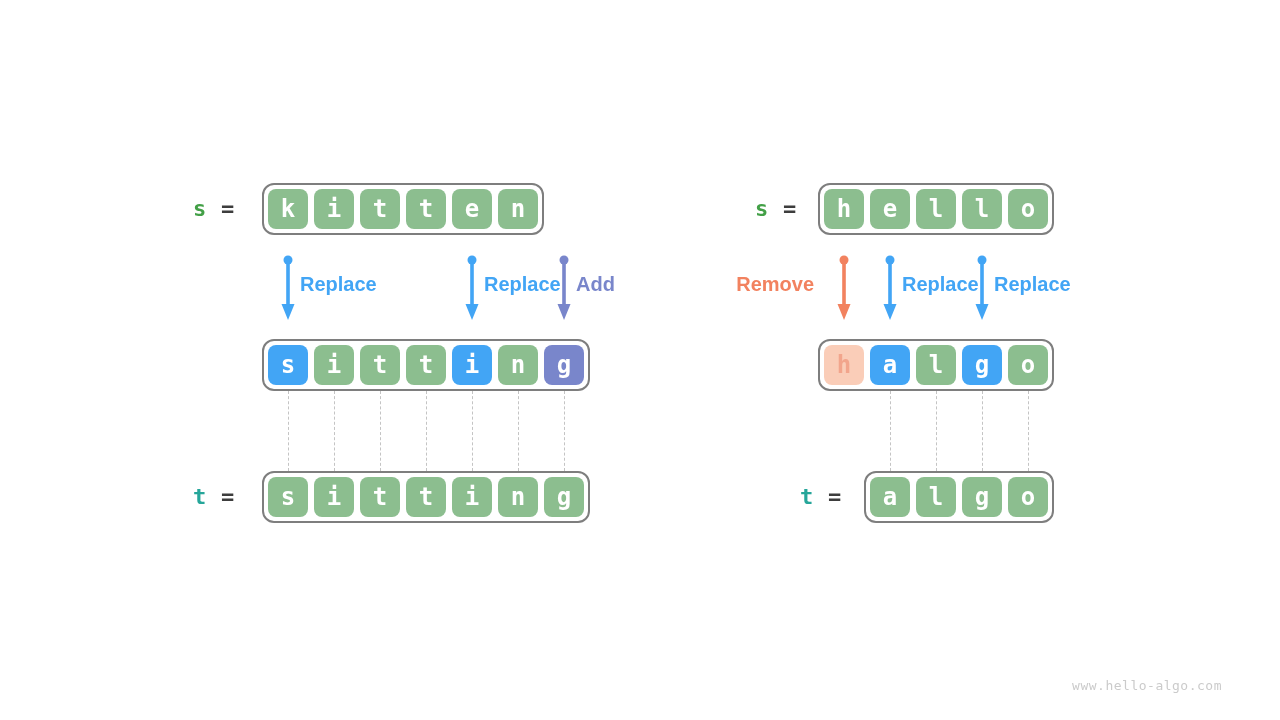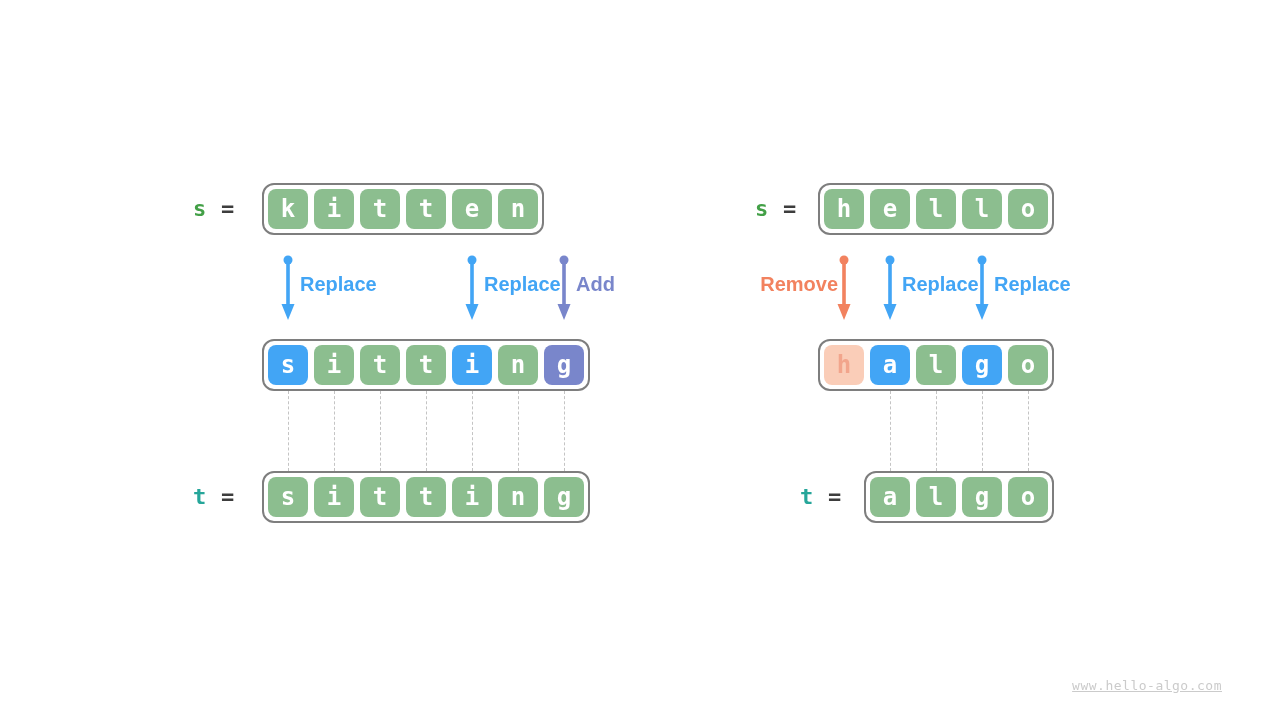--- a/index.html
+++ b/index.html
@@ -38,21 +38,21 @@
     position:absolute; top:270px; white-space:nowrap;
     font-size:20px; font-weight:bold; line-height:28px;
   }
   .conn {
     position:absolute; top:391px; height:80px; width:0;
     border-left:1px dashed #c4c4c4;
   }
   .watermark {
     position:absolute; top:678px; right:58px;
     font-family:"DejaVu Sans Mono","Liberation Mono",monospace;
-    font-size:13px; letter-spacing:0.5px;text-decoration:underline;
+    font-size:13px; letter-spacing:0.5px;
   }
 </style>
 </head>
 <body>
 
 <div class="canvas">
 
   <section class="panel p-left">
     <span class="var-label lbl-s" style="color: rgb(67, 160, 71);">s</span>
     <span class="var-label eq-s" style="color: rgb(61, 61, 61);">=</span>
@@ -138,21 +138,21 @@
       </div>
       <div class="conn" style="left: 889.5px; border-left-color: rgb(196, 196, 196);"></div>
       <div class="conn" style="left: 935.5px; border-left-color: rgb(196, 196, 196);"></div>
       <div class="conn" style="left: 981.5px; border-left-color: rgb(196, 196, 196);"></div>
       <div class="conn" style="left: 1027.5px; border-left-color: rgb(196, 196, 196);"></div>
       <div class="arrow" style="left: 836px;"><svg width="16" height="66" viewBox="0 0 16 66">
           <circle cx="8" cy="5" r="4.5" fill="#F2825F"></circle>
           <rect x="6.2" y="5" width="3.6" height="46" fill="#F2825F"></rect>
           <path d="M1.5 49 L14.5 49 L8 65 Z" fill="#F2825F"></path>
         </svg></div>
-      <span class="op-label" style="color: rgb(242, 130, 95); left: 838px; transform: translateX(-100%);">Remove</span>
+      <span class="op-label" style="color: rgb(242, 130, 95); left: 814px; transform: translateX(-100%);">Remove</span>
       <div class="arrow" style="left: 882px;"><svg width="16" height="66" viewBox="0 0 16 66">
           <circle cx="8" cy="5" r="4.5" fill="#42A5F5"></circle>
           <rect x="6.2" y="5" width="3.6" height="46" fill="#42A5F5"></rect>
           <path d="M1.5 49 L14.5 49 L8 65 Z" fill="#42A5F5"></path>
         </svg></div>
       <span class="op-label" style="color: rgb(66, 165, 245); left: 902px;">Replace</span>
       <div class="arrow" style="left: 974px;"><svg width="16" height="66" viewBox="0 0 16 66">
           <circle cx="8" cy="5" r="4.5" fill="#42A5F5"></circle>
           <rect x="6.2" y="5" width="3.6" height="46" fill="#42A5F5"></rect>
           <path d="M1.5 49 L14.5 49 L8 65 Z" fill="#42A5F5"></path>

